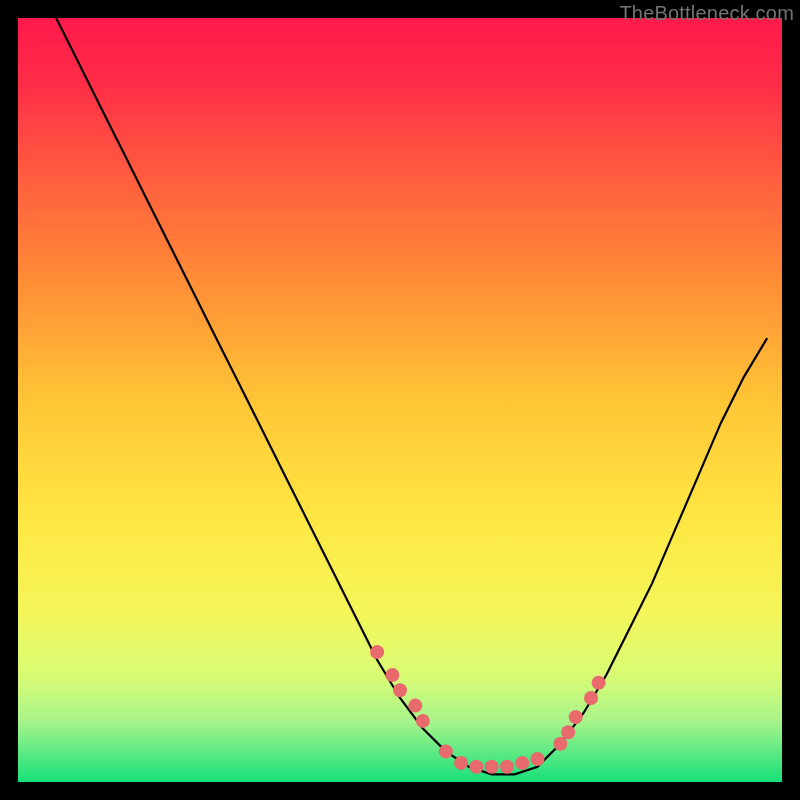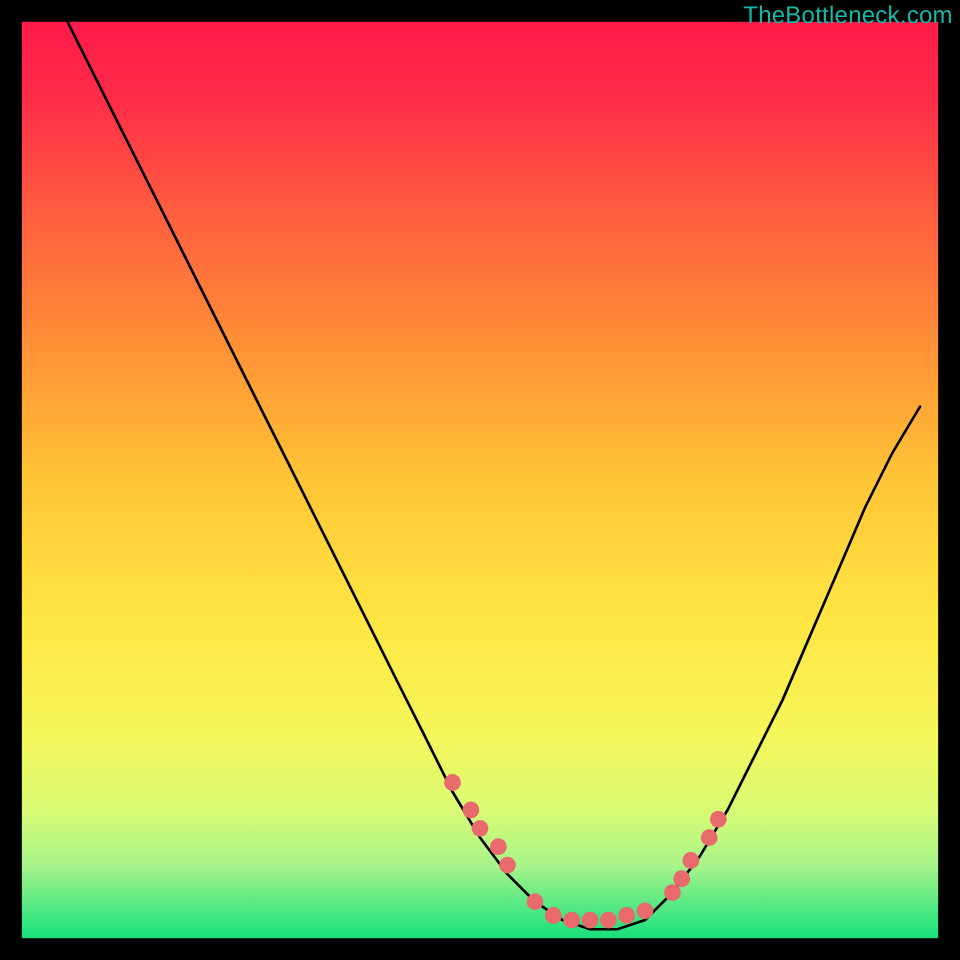--- a/index.html
+++ b/index.html
@@ -23,21 +23,21 @@
     position: absolute;
     left: 0;
     top: 0;
     width: 764px;
     height: 764px;
   }
   .attribution {
     position: absolute;
     top: 2px;
     right: 6px;
-    color: #14b8a6;
+    color: #737373;
     font-size: 20px;
     font-weight: 500;
     letter-spacing: 0.2px;
   }
 </style>
 </head>
 <body>
 
 <div class="frame">
   <svg class="plot-area" viewBox="0 0 764 764" preserveAspectRatio="none">

